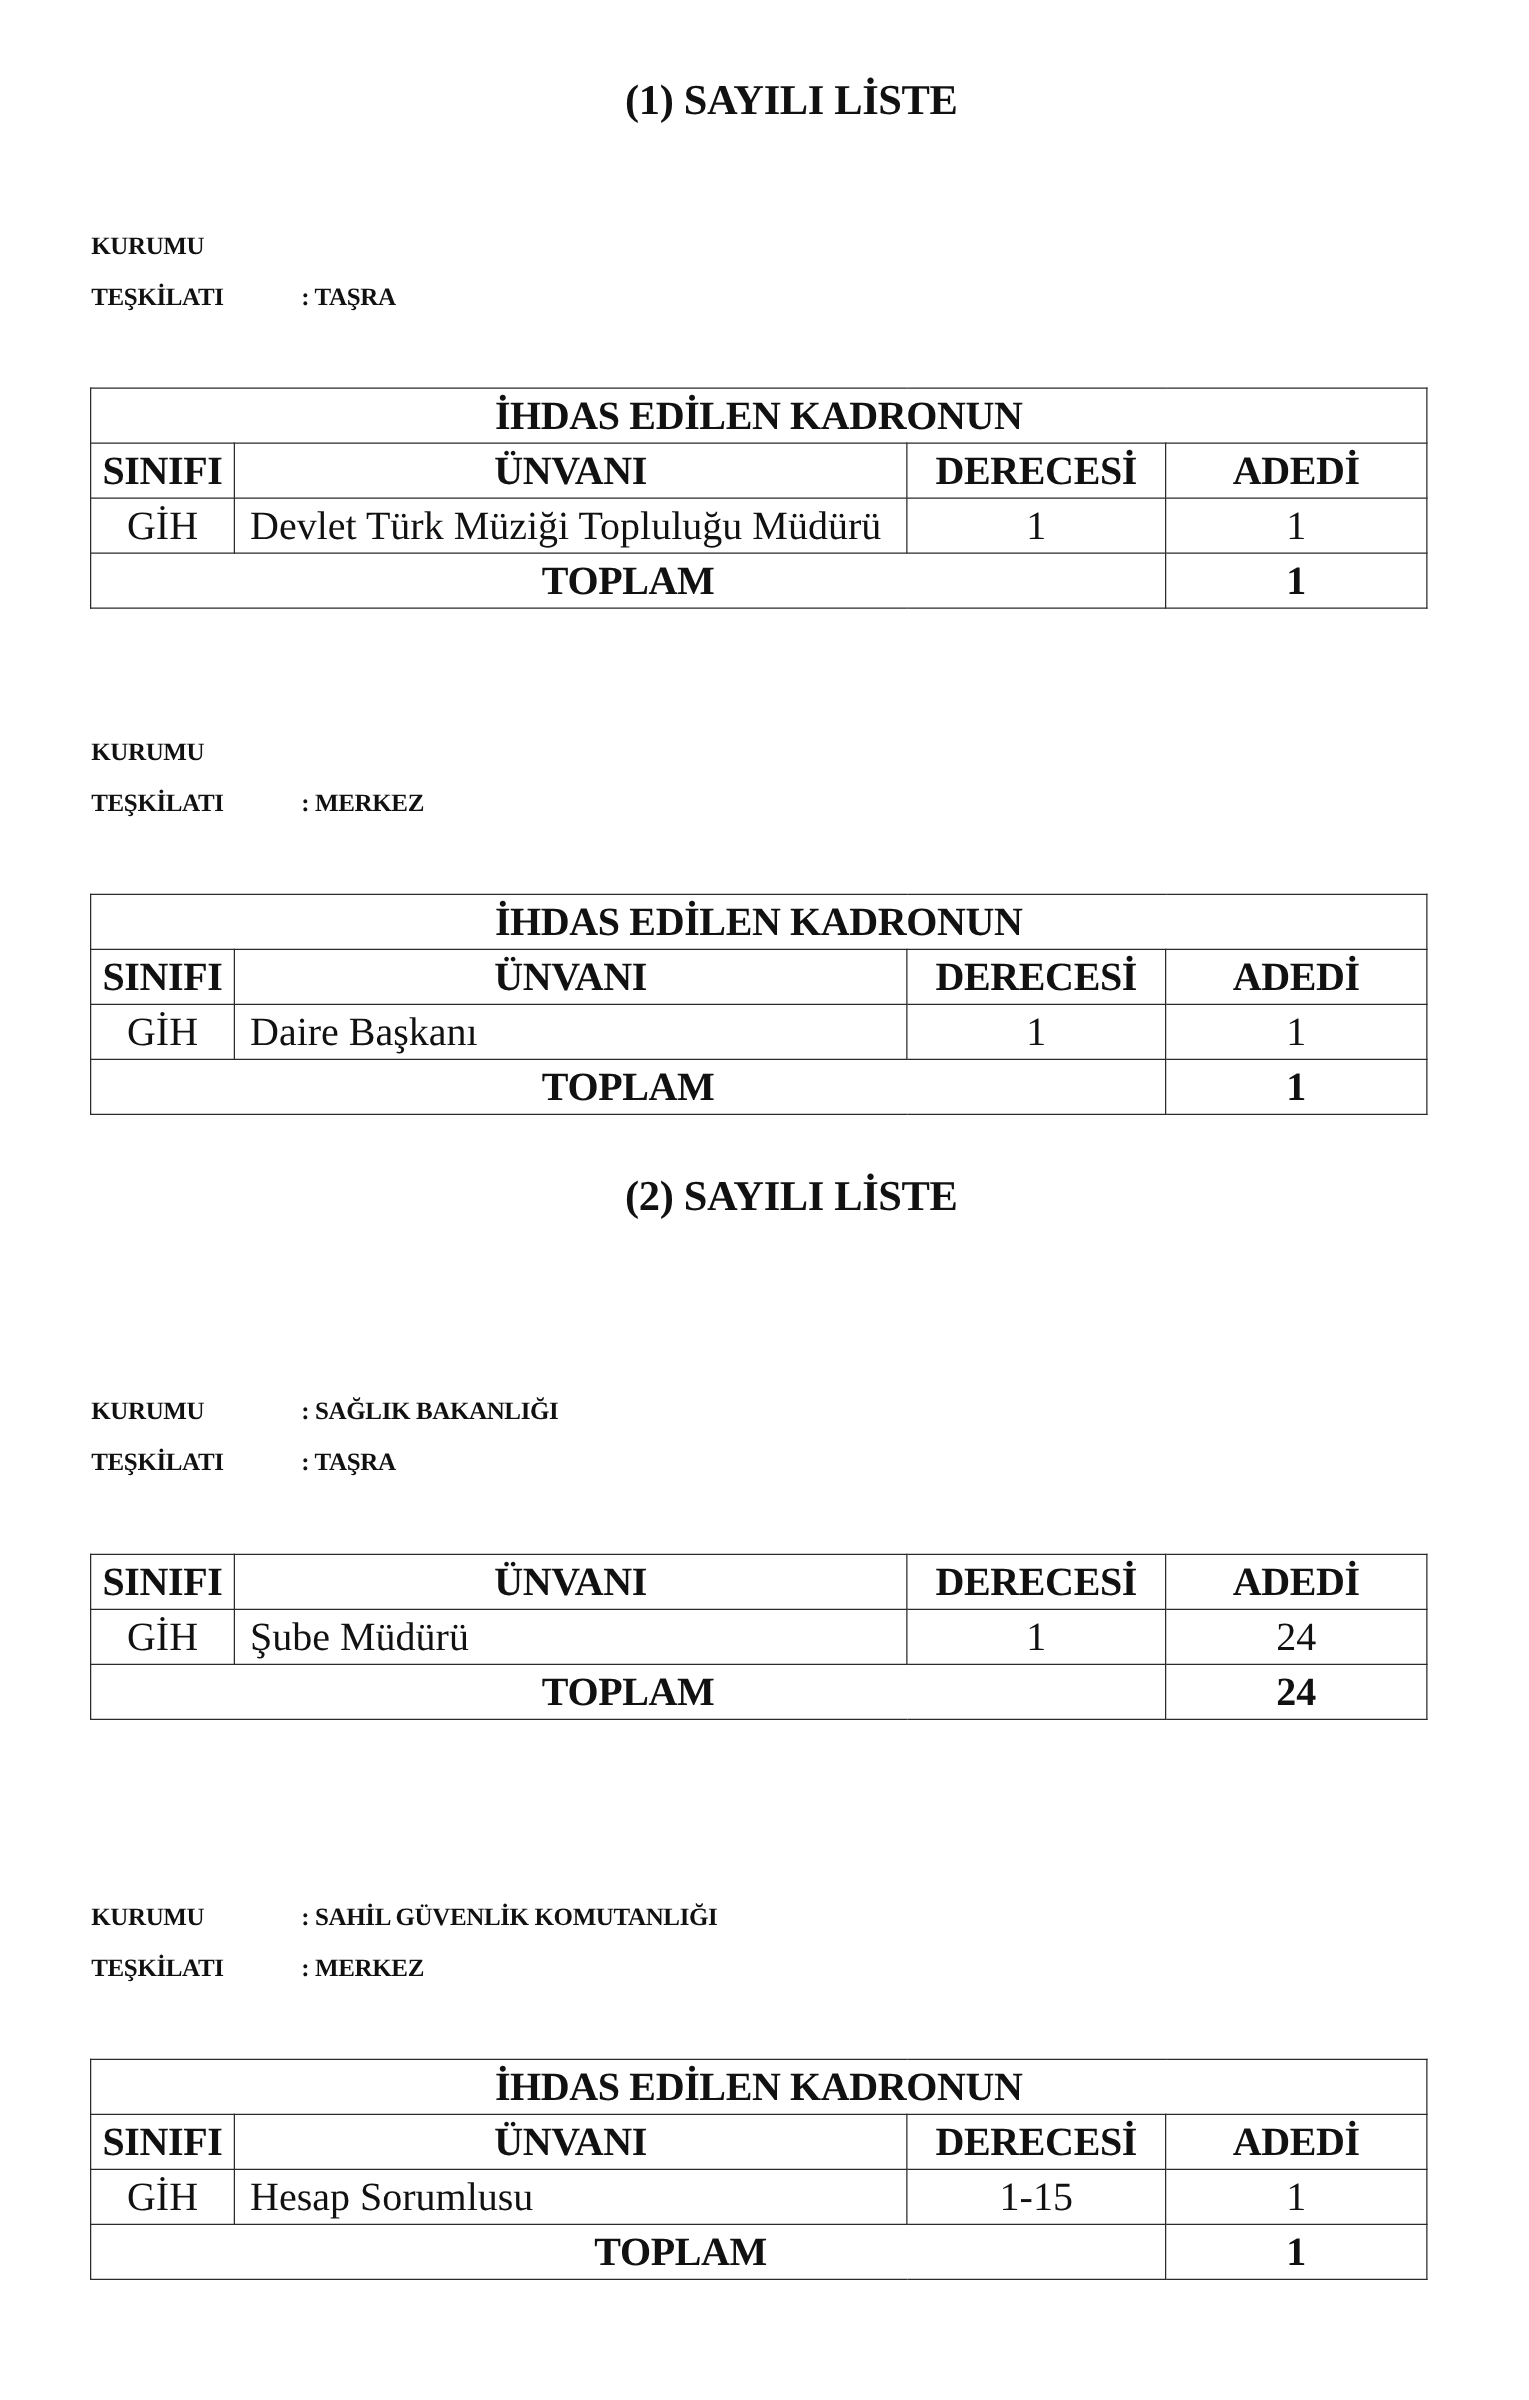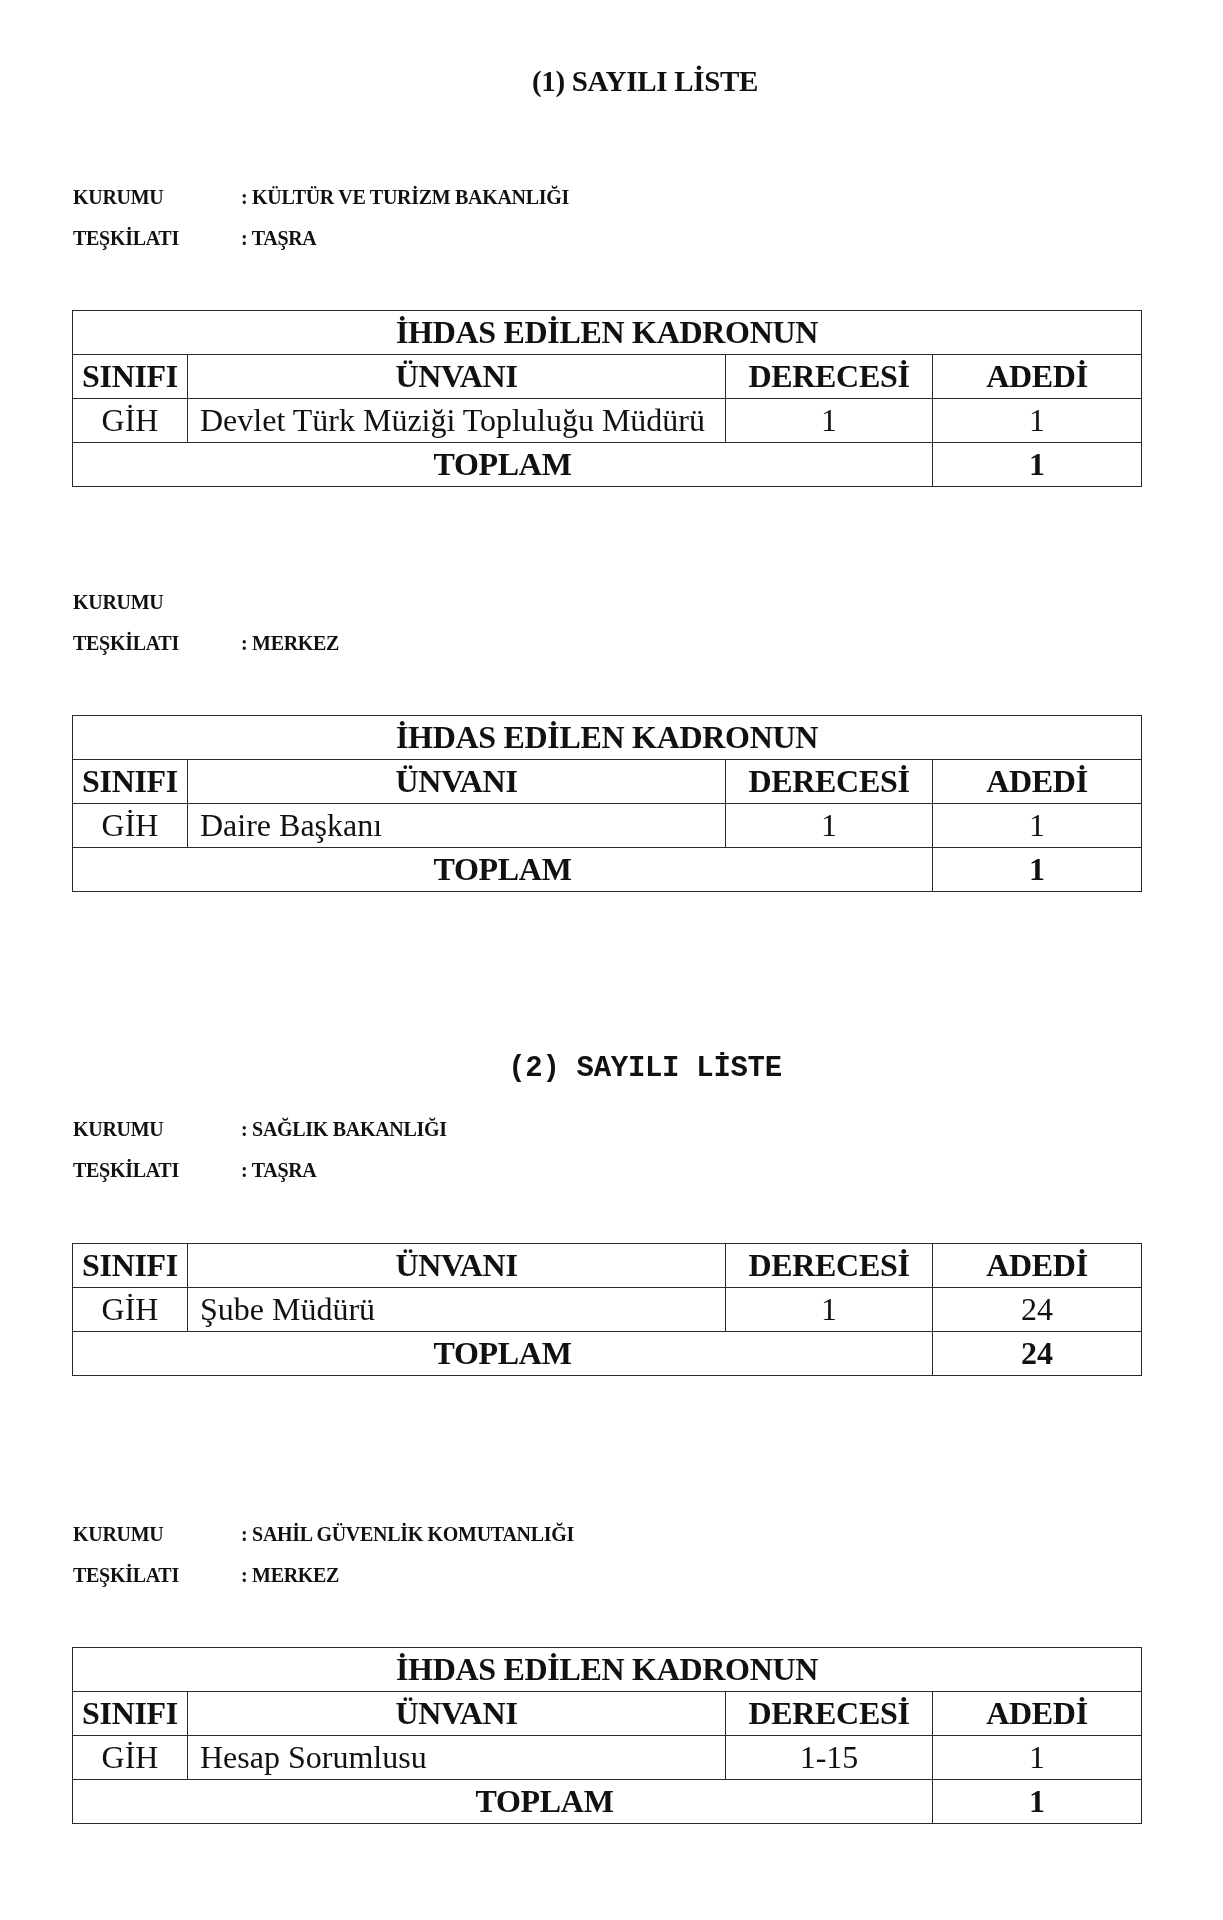--- a/index.html
+++ b/index.html
@@ -1,22 +1,22 @@
 <!DOCTYPE html>
 <html><head>
 <meta charset="utf-8">
 <style>
   html, body { margin: 0; padding: 0; background: #ffffff; }
   body {
     width: 1223px; height: 1920px; position: relative; overflow: hidden;
     font-family: "Liberation Serif", "DejaVu Serif", serif; color: #111111;
   }
   .list-title {
-    position: absolute; left: 500px; width: 290px; text-align: center;
-    font-weight: bold; font-size: 29px; line-height: 34px; white-space: nowrap;
+    position: absolute; left: 500px; width: 290px; 
+    font-weight: bold; font-size: 34px; line-height: 34px; white-space: nowrap;
     letter-spacing: -0.3px;
   }
   .meta {
     position: absolute; left: 73px; font-weight: bold; font-size: 20px;
     line-height: 41px; white-space: nowrap; letter-spacing: -0.3px;
   }
   .meta-row { display: flex; height: 41px; }
   .meta-key { display: inline-block; }
   .meta-key.k1 { width: 168px; }
   .meta-key.k2 { width: 168px; }
@@ -40,21 +40,20 @@
   col.c4 { width: 209px; }
 </style>
 </head>
 <body>
 
 <div class="list-title" style="top:64px;">(1) SAYILI LİSTE</div>
 
 <div class="meta" style="top:177px;">
   <div class="meta-row">
     <span class="meta-key k1">KURUMU</span>
-    <span class="meta-val">: KÜLTÜR VE TURİZM BAKANLIĞI</span>
   </div>
   <div class="meta-row">
     <span class="meta-key k2">TEŞKİLATI</span>
     <span class="meta-val">: TAŞRA</span>
   </div>
 </div>
 <table class="kadro" style="top:310px;">
   <colgroup>
       <col class="c1">
       <col class="c2">
@@ -116,21 +115,21 @@
     <td class="c">1</td>
     <td class="c">1</td>
   </tr>
   <tr>
     <td colspan="3" class="total-label">TOPLAM</td>
     <td class="total-val">1</td>
   </tr>
 </tbody>
   </table>
 
-<div class="list-title" style="top:1052px;font-family:Liberation Mono, monospace;">(2) SAYILI LİSTE</div>
+<div class="list-title" style="top:941px;">(2) SAYILI LİSTE</div>
 
 <div class="meta" style="top:1109px;">
   <div class="meta-row">
     <span class="meta-key k1">KURUMU</span>
     <span class="meta-val">: SAĞLIK BAKANLIĞI</span>
   </div>
   <div class="meta-row">
     <span class="meta-key k2">TEŞKİLATI</span>
     <span class="meta-val">: TAŞRA</span>
   </div>

